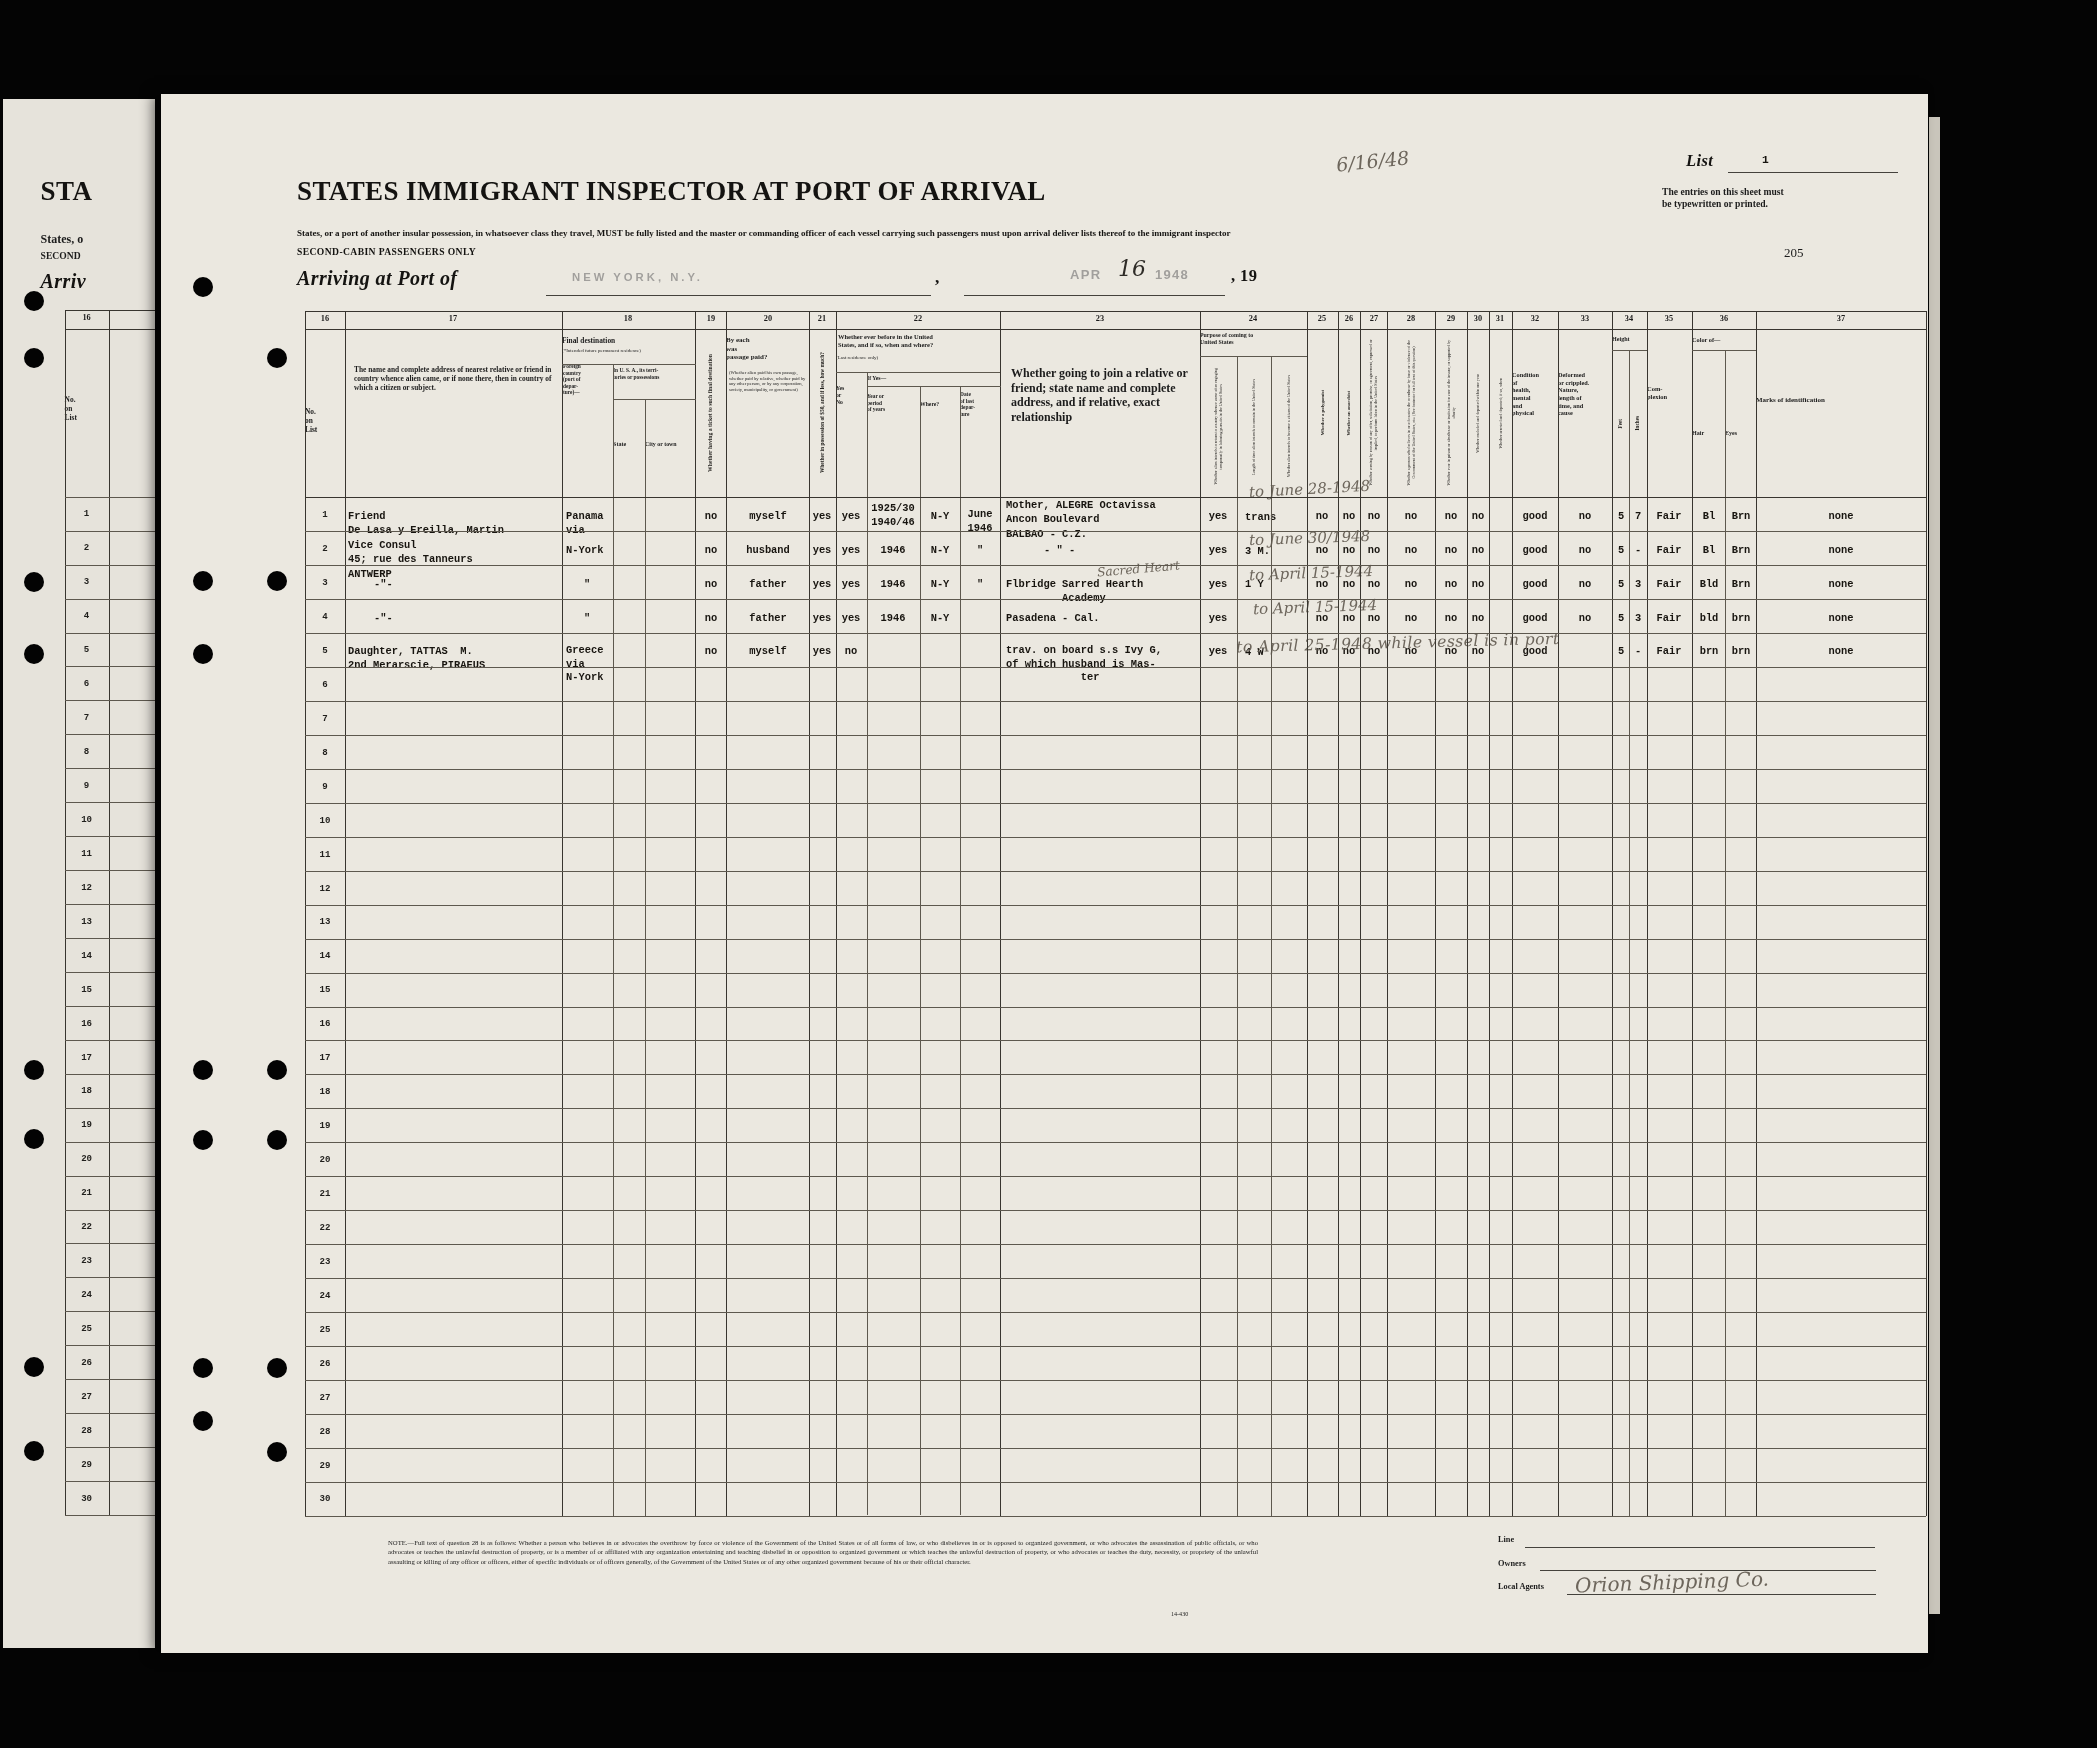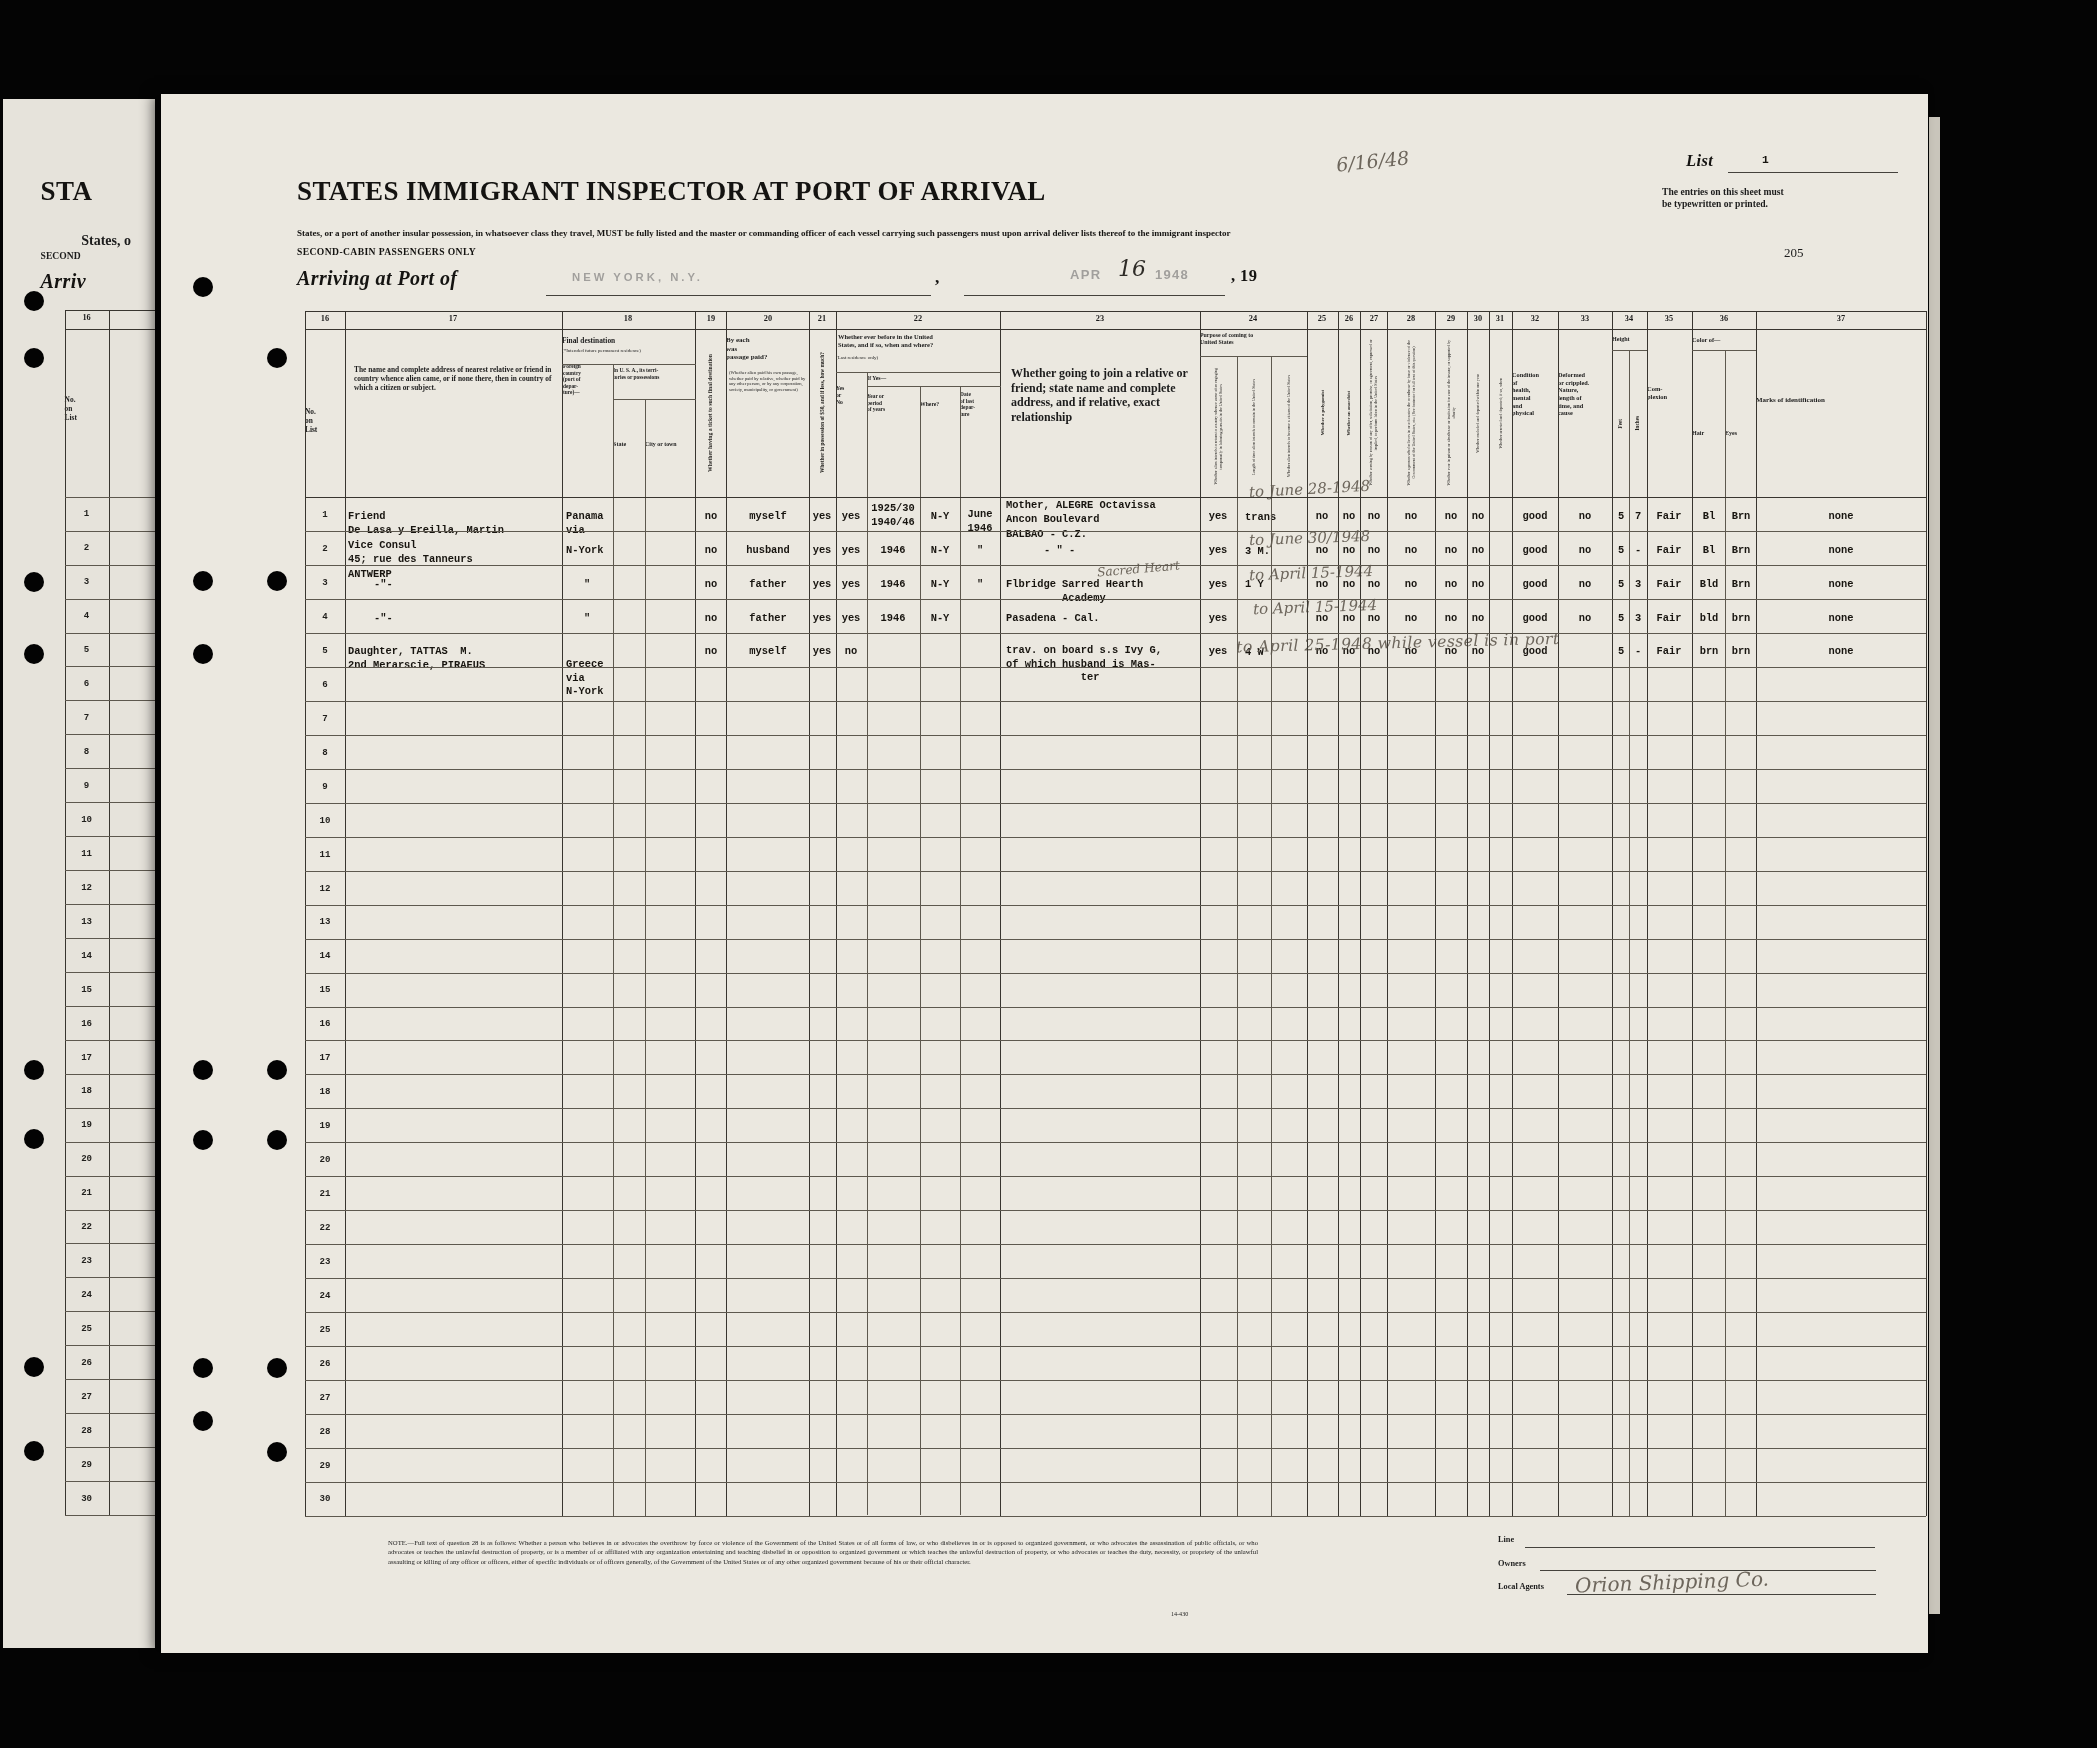--- a/index.html
+++ b/index.html
@@ -29,21 +29,21 @@
 </style>
 </head>
 <body>
 
 <div id="canvas">
 
   <div class="edge"></div>
 
   <div class="left-sheet">
     <div class="title" style="left:38px;top:77px;font-size:27px">STA</div>
-    <div class="hc" style="left:38px;top:133px;width:131px;text-align:center;font-size:14px">States, o</div>
+    <div class="hc" style="left:38px;top:133px;width:131px;text-align:left;font-size:12px">States, o</div>
     <div class="hc" style="left:38px;top:151px;width:131px;text-align:left;font-size:9.6px">SECOND</div>
     <div class="title" style="left:38px;top:171px;font-size:20px;font-style:italic">Arriv</div>
     <div class="cnum" style="left:84px;top:214px">16</div>
     <div class="hc" style="left:62px;top:296px;width:44px;font-size:7.4px">No.
 on
 List</div>
   <div class="gl" style="left: 62px; top: 211px; width: 0.9px; height: 1205px;"></div>
       <div class="gl" style="left: 106px; top: 211px; width: 0.9px; height: 1205px;"></div>
       <div class="gl" style="left: 62px; top: 211px; width: 91px; height: 0.9px;"></div>
       <div class="gl" style="left: 62px; top: 230px; width: 91px; height: 0.9px;"></div>
@@ -356,21 +356,21 @@
     <div class="t tc" style="left:1460px;top:517px">5</div>
     <div class="t tc" style="left:1477px;top:517px">3</div>
     <div class="t tc" style="left:1508px;top:517px">Fair</div>
     <div class="t tc" style="left:1548px;top:517px">bld</div>
     <div class="t tc" style="left:1580px;top:517px">brn</div>
     <div class="t tc" style="left:1680px;top:517px">none</div>
     <div class="hw" style="left:1092px;top:504px;transform:rotate(-2deg)">to April 15-1944</div>
 
     <div class="t" style="left:187px;top:550px">Daughter, TATTAS  M.
 2nd Merarscie, PIRAEUS</div>
-    <div class="t" style="left:405px;top:564px;line-height:13.5px">Greece
+    <div class="t" style="left:405px;top:550px;line-height:13.5px">Greece
 via
 N-York</div>
     <div class="t tc" style="left:550px;top:550px">no</div>
     <div class="t tc" style="left:607px;top:550px">myself</div>
     <div class="t tc" style="left:661px;top:550px">yes</div>
     <div class="t tc" style="left:690px;top:550px">no</div>
     <div class="t" style="left:845px;top:550px;line-height:13.5px">trav. on board s.s Ivy G,
 of which husband is Mas-
             ter</div>
     <div class="t tc" style="left:1057px;top:550px">yes</div>

